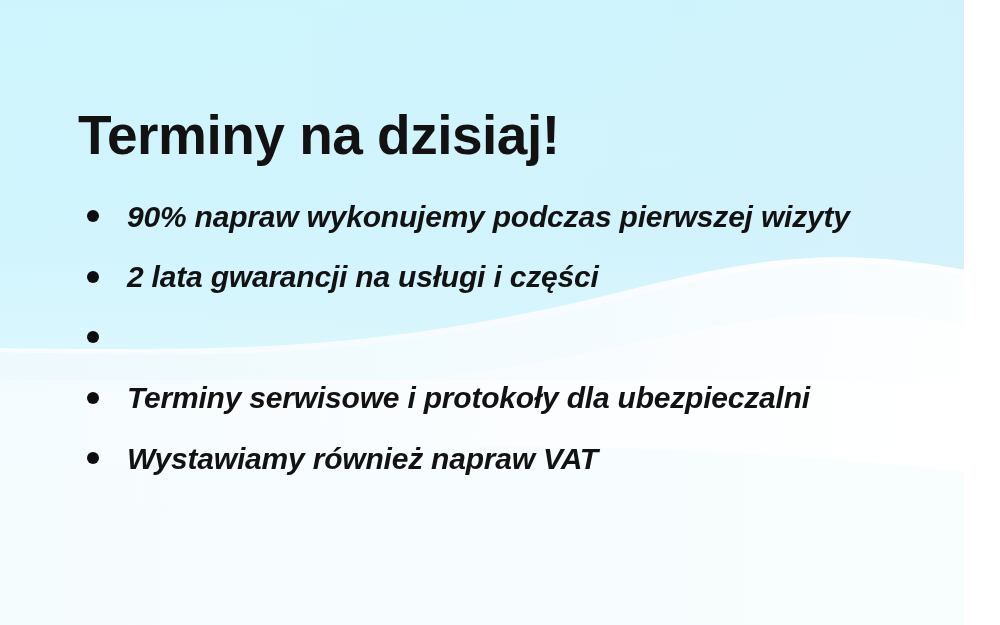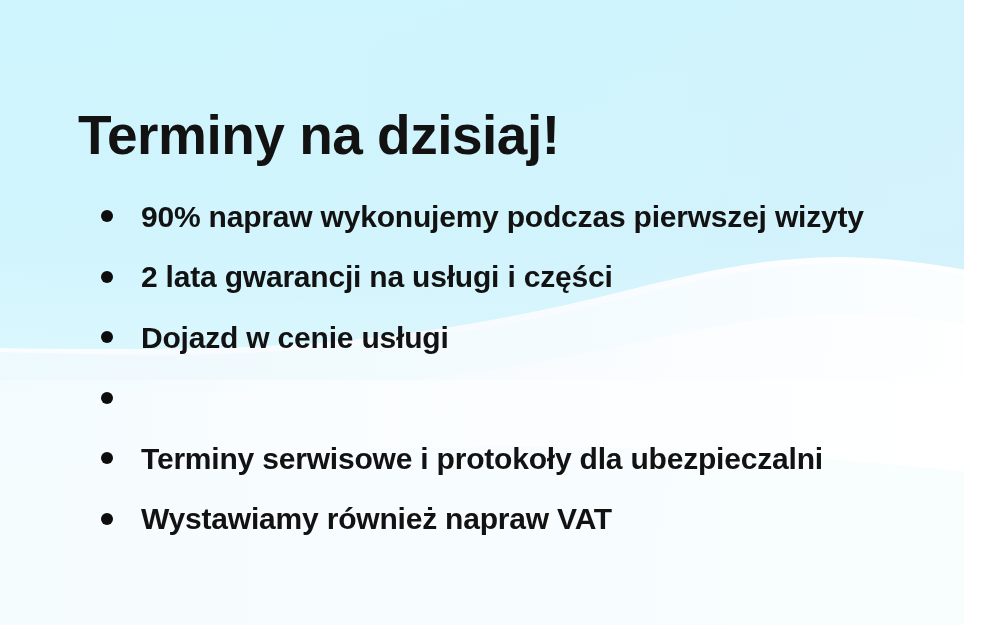--- a/index.html
+++ b/index.html
@@ -58,26 +58,27 @@
     font-size: 55px;
     font-weight: 700;
     letter-spacing: -0.5px;
     color: #121212;
     line-height: 1.05;
     white-space: nowrap;
   }
 
   #bullet-list {
     position: absolute;
-    left: 92px;
+    left: 78px;
     top: 186px;
     width: 900px;
     list-style: none;
     margin: 0;
     padding: 0;
+    font-style: italic;
   }
 
   .bullet-row {
     position: relative;
     height: 60.5px;
     display: flex;
     align-items: center;
   }
 
   .bullet-marker {
@@ -175,24 +176,20 @@
       <li class="bullet-row">
         <span class="bullet-marker"></span>
         <span class="bullet-text">90% napraw wykonujemy podczas pierwszej wizyty</span>
       </li>
 
       <li class="bullet-row">
         <span class="bullet-marker"></span>
         <span class="bullet-text">2 lata gwarancji na usługi i części</span>
       </li>
 
-      <li class="bullet-row">
-        <span class="bullet-marker"></span>
-        <span class="bullet-text">Dojazd w cenie usługi</span>
-      </li>
 
       <li class="bullet-row">
         <span class="bullet-marker"></span>
       </li>
 
       <li class="bullet-row">
         <span class="bullet-marker"></span>
         <span class="bullet-text">Terminy serwisowe i protokoły dla ubezpieczalni</span>
       </li>
 

